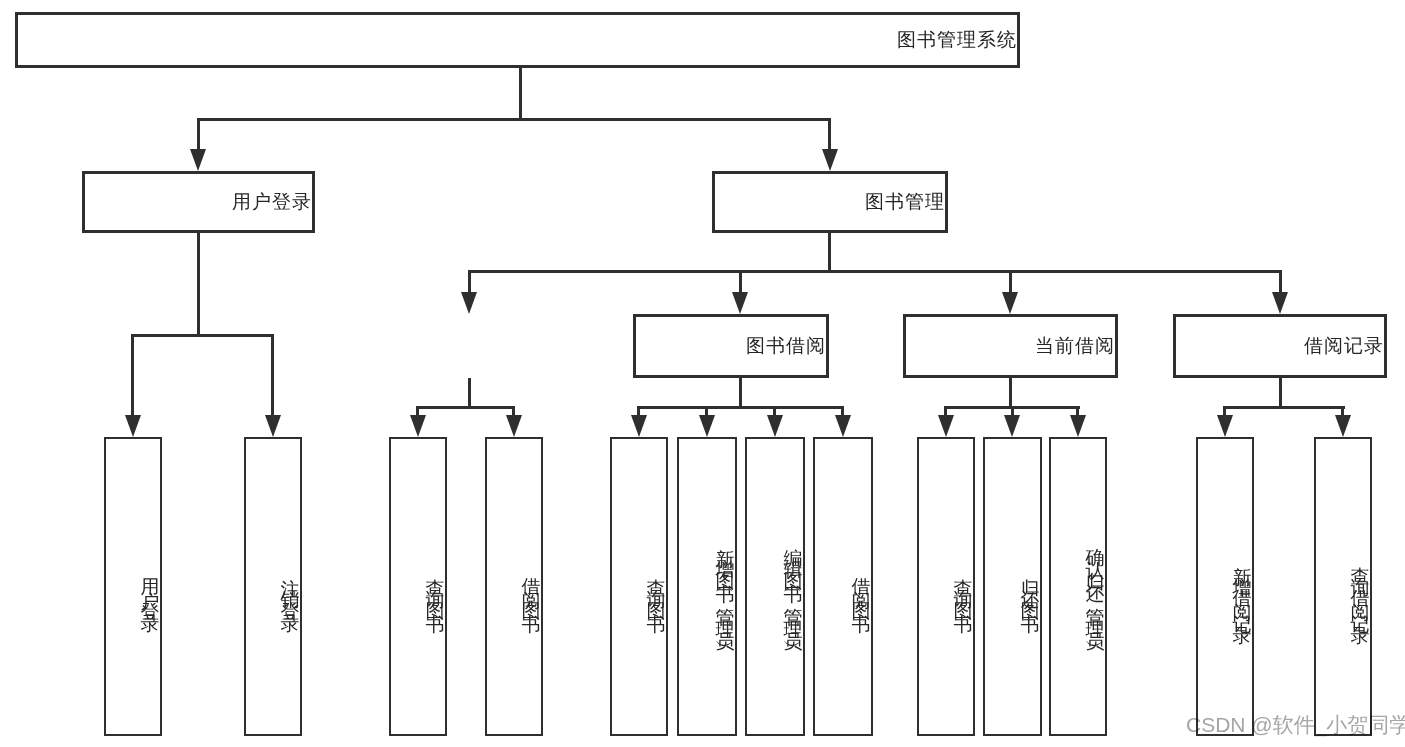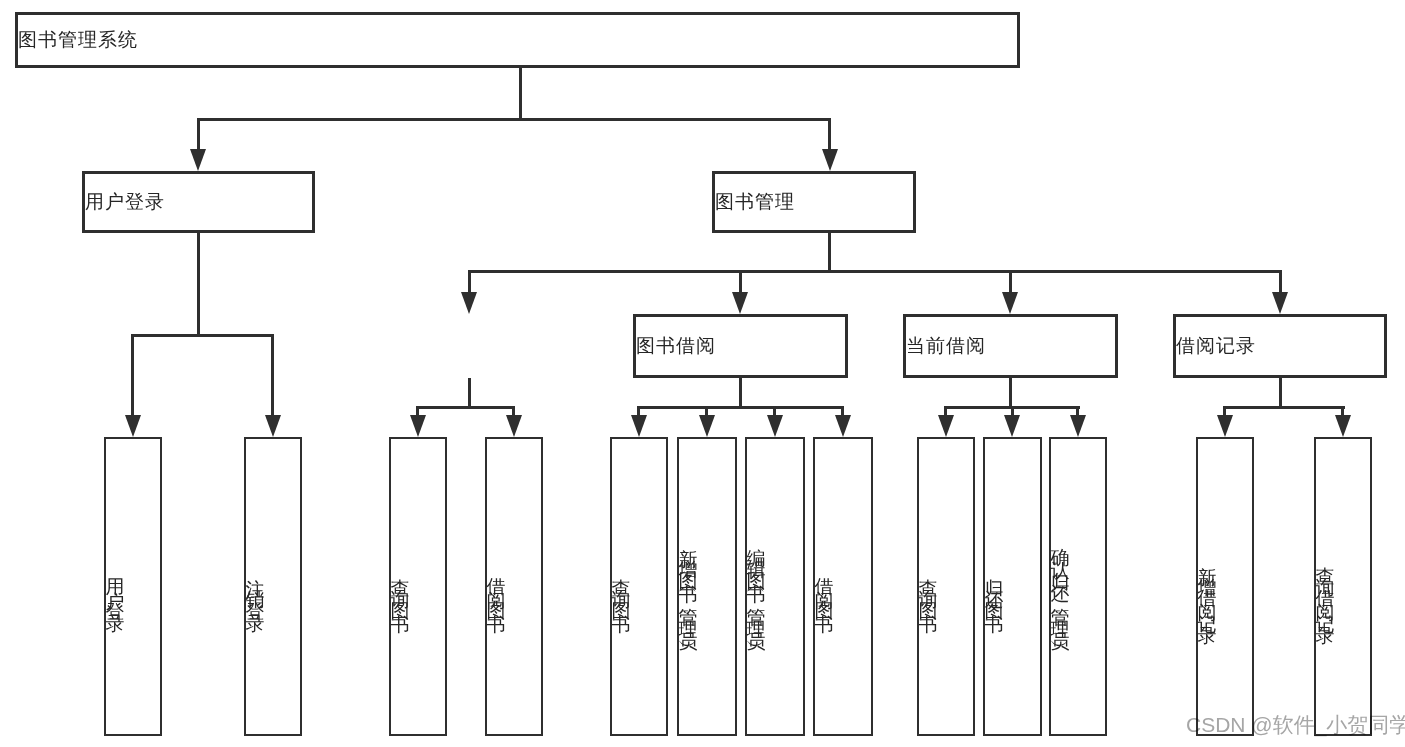--- a/index.html
+++ b/index.html
@@ -2,21 +2,21 @@
 <html><head>
 <meta charset="utf-8">
 <style>
   html,body{margin:0;padding:0;background:#ffffff;}
   .canvas{
     position:relative;width:1405px;height:747px;background:#ffffff;
     font-family:"Liberation Sans","DejaVu Sans",sans-serif;color:#262626;overflow:hidden;
   }
   .box{
     position:absolute;box-sizing:border-box;border:3px solid #2f2f2f;background:#ffffff;
-    display:flex;align-items:center;justify-content:flex-start;
+    display:flex;align-items:center;justify-content:flex-end;
   }
   .leaf{border-width:2.5px;}
   .hlabel{font-size:19px;letter-spacing:1px;white-space:nowrap;}
   .vlabel{
     writing-mode:vertical-lr;text-orientation:mixed;
     font-size:19px;letter-spacing:12px;line-height:1;white-space:nowrap;
   }
   .vline{position:absolute;width:3px;background:#2f2f2f;}
   .hline{position:absolute;height:3px;background:#2f2f2f;}
   .arrow{
@@ -41,21 +41,21 @@
   <div class="vline" style="left:519px;top:68px;height:53px"></div>
   <div class="hline" style="left:197px;top:118px;width:634px"></div>
   <div class="vline" style="left:197px;top:118px;height:32px"></div>
   <div class="arrow" style="left:190px;top:149px"></div>
   <div class="vline" style="left:828px;top:118px;height:32px"></div>
   <div class="arrow" style="left:822px;top:149px"></div>
 
   <div class="box" style="left:82px;top:171px;width:233px;height:62px">
     <span class="hlabel">用户登录</span>
   </div>
-  <div class="box" style="left:712px;top:171px;width:204px;height:62px">
+  <div class="box" style="left:712px;top:171px;width:236px;height:62px">
     <span class="hlabel">图书管理</span>
   </div>
 
   <div class="vline" style="left:197px;top:233px;height:104px"></div>
   <div class="hline" style="left:131px;top:334px;width:143px"></div>
   <div class="vline" style="left:131px;top:334px;height:83px"></div>
   <div class="arrow" style="left:125px;top:415px"></div>
   <div class="vline" style="left:271px;top:334px;height:83px"></div>
   <div class="arrow" style="left:265px;top:415px"></div>
 
@@ -63,21 +63,21 @@
   <div class="hline" style="left:468px;top:270px;width:814px"></div>
   <div class="vline" style="left:468px;top:270px;height:24px"></div>
   <div class="arrow" style="left:461px;top:292px"></div>
   <div class="vline" style="left:739px;top:270px;height:24px"></div>
   <div class="arrow" style="left:732px;top:292px"></div>
   <div class="vline" style="left:1009px;top:270px;height:24px"></div>
   <div class="arrow" style="left:1002px;top:292px"></div>
   <div class="vline" style="left:1279px;top:270px;height:24px"></div>
   <div class="arrow" style="left:1272px;top:292px"></div>
 
-  <div class="box" style="left:633px;top:314px;width:215px;height:64px">
+  <div class="box" style="left:633px;top:314px;width:196px;height:64px">
     <span class="hlabel">图书借阅</span>
   </div>
   <div class="box" style="left:1173px;top:314px;width:214px;height:64px">
     <span class="hlabel">借阅记录</span>
   </div>
   <div class="box" style="left:903px;top:314px;width:215px;height:64px">
     <span class="hlabel">当前借阅</span>
   </div>
 
   <div class="vline" style="left:468px;top:378px;height:31px"></div>

